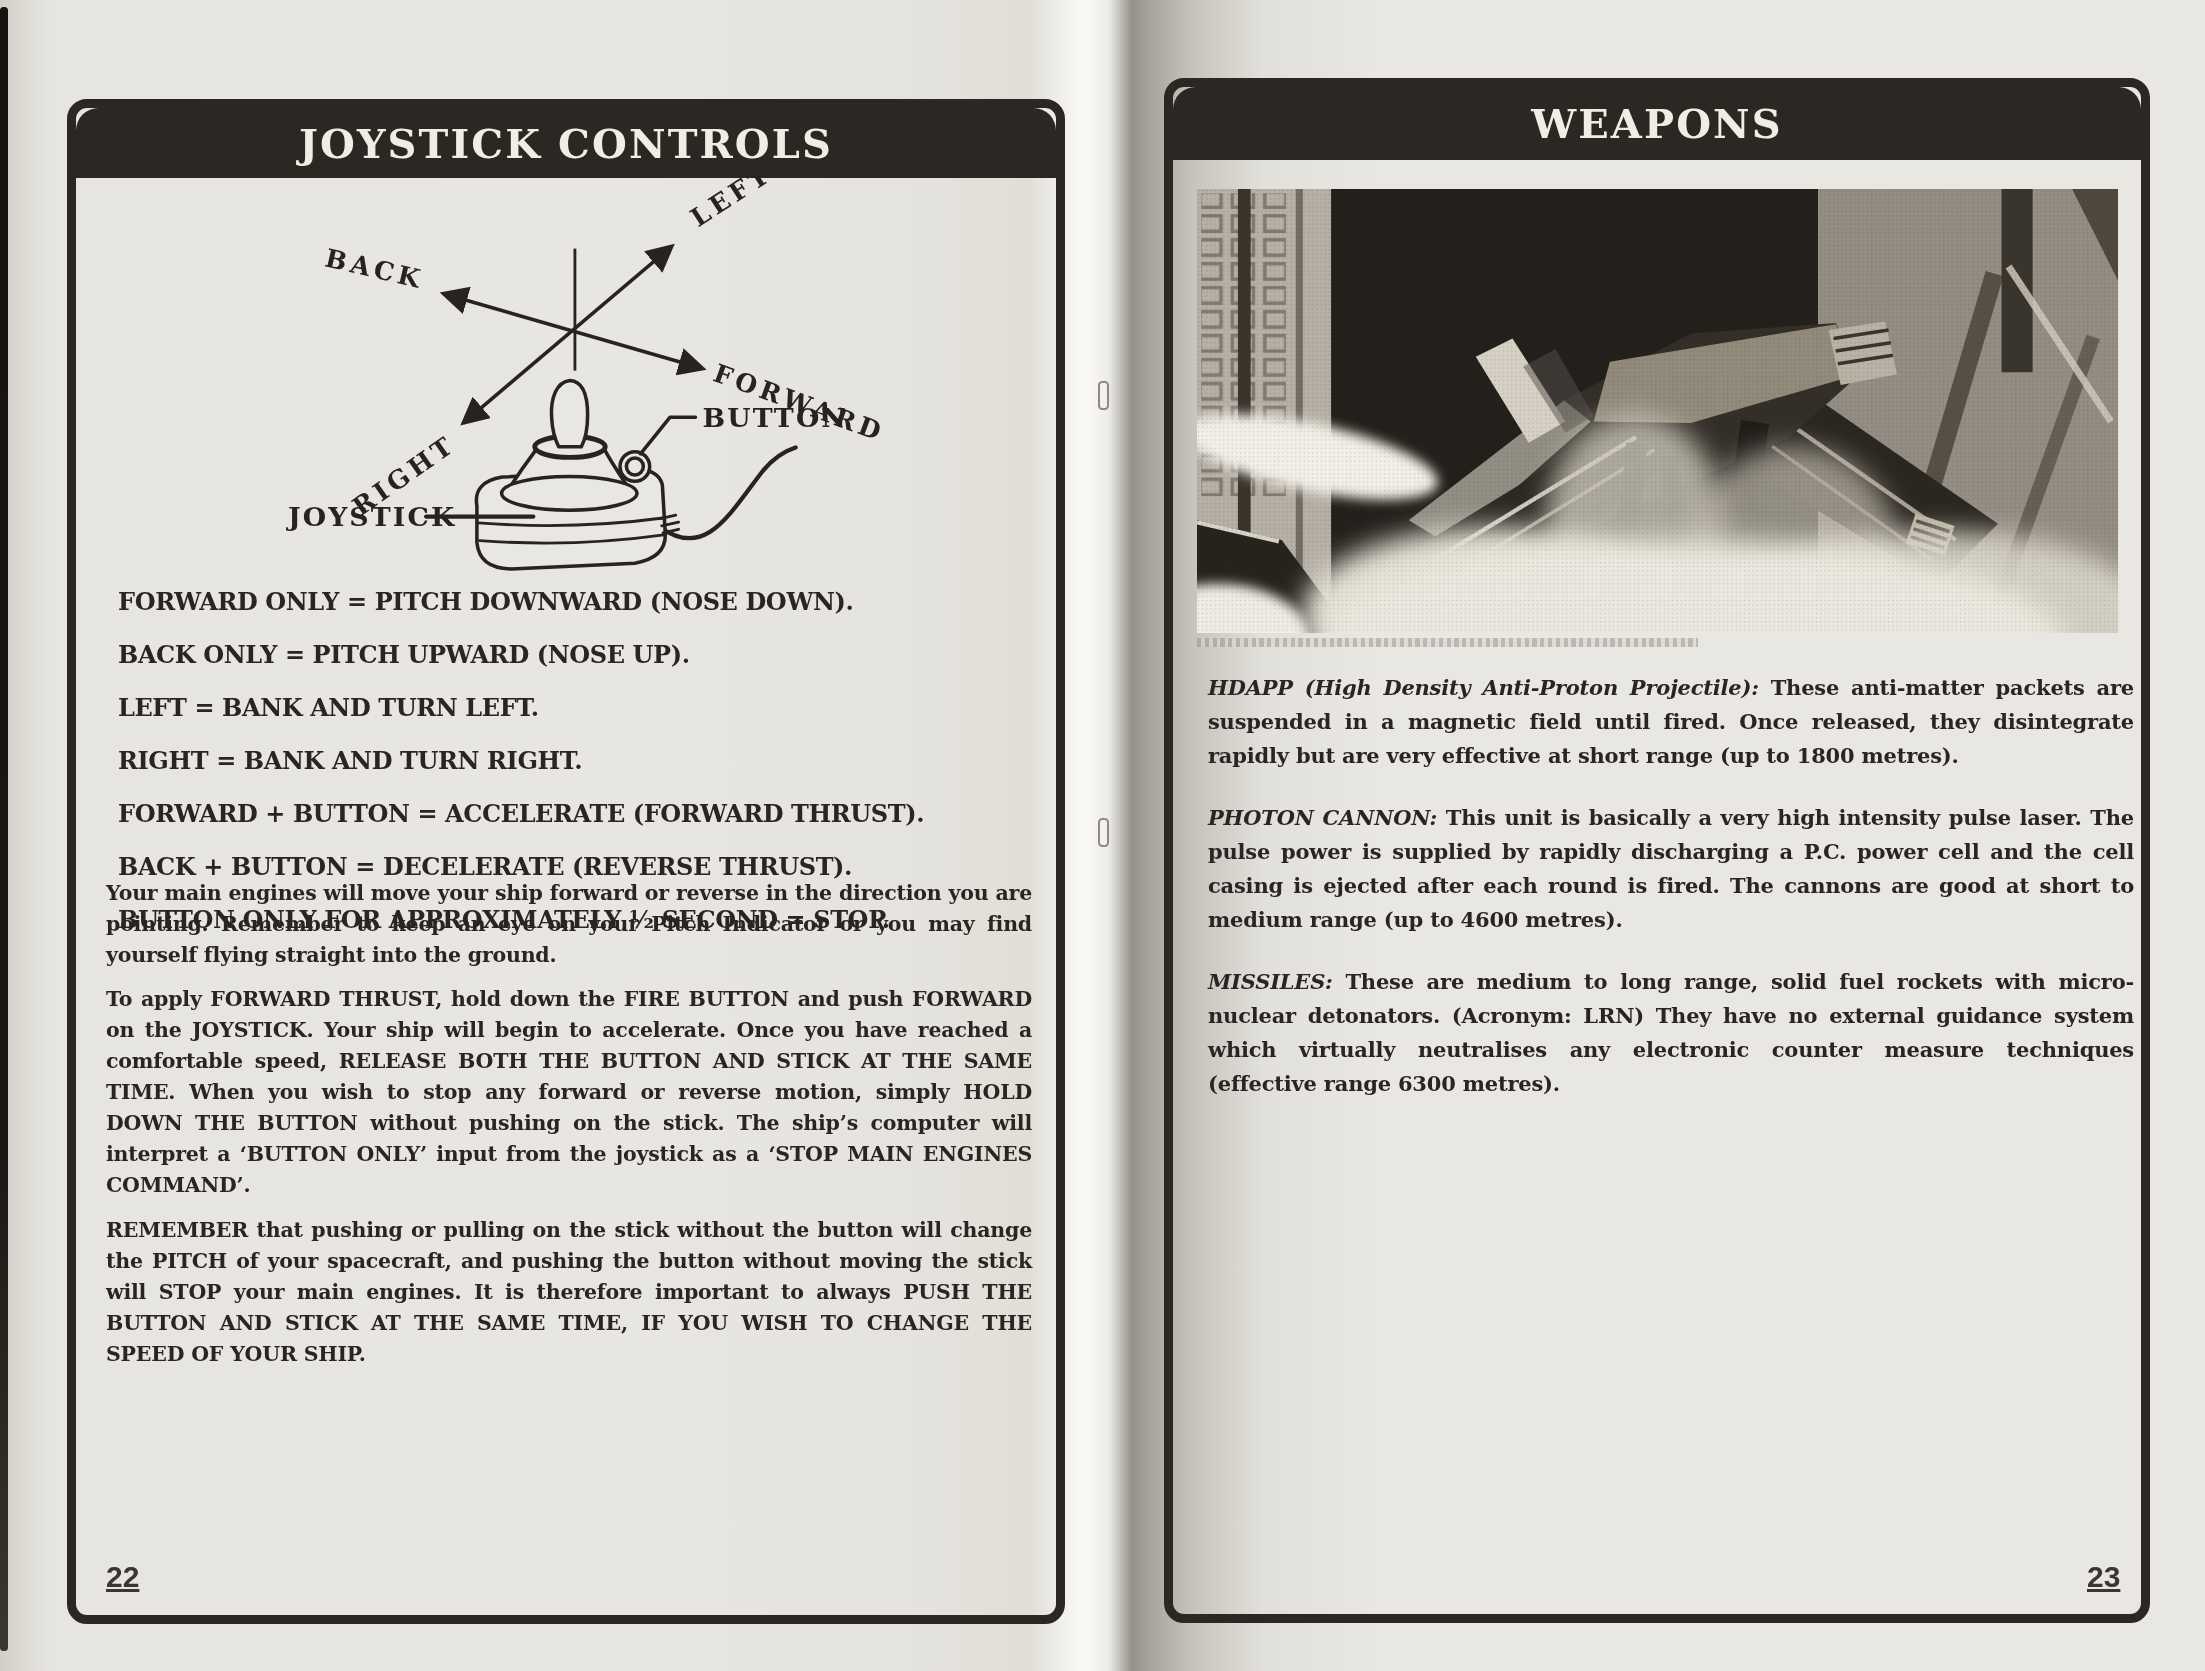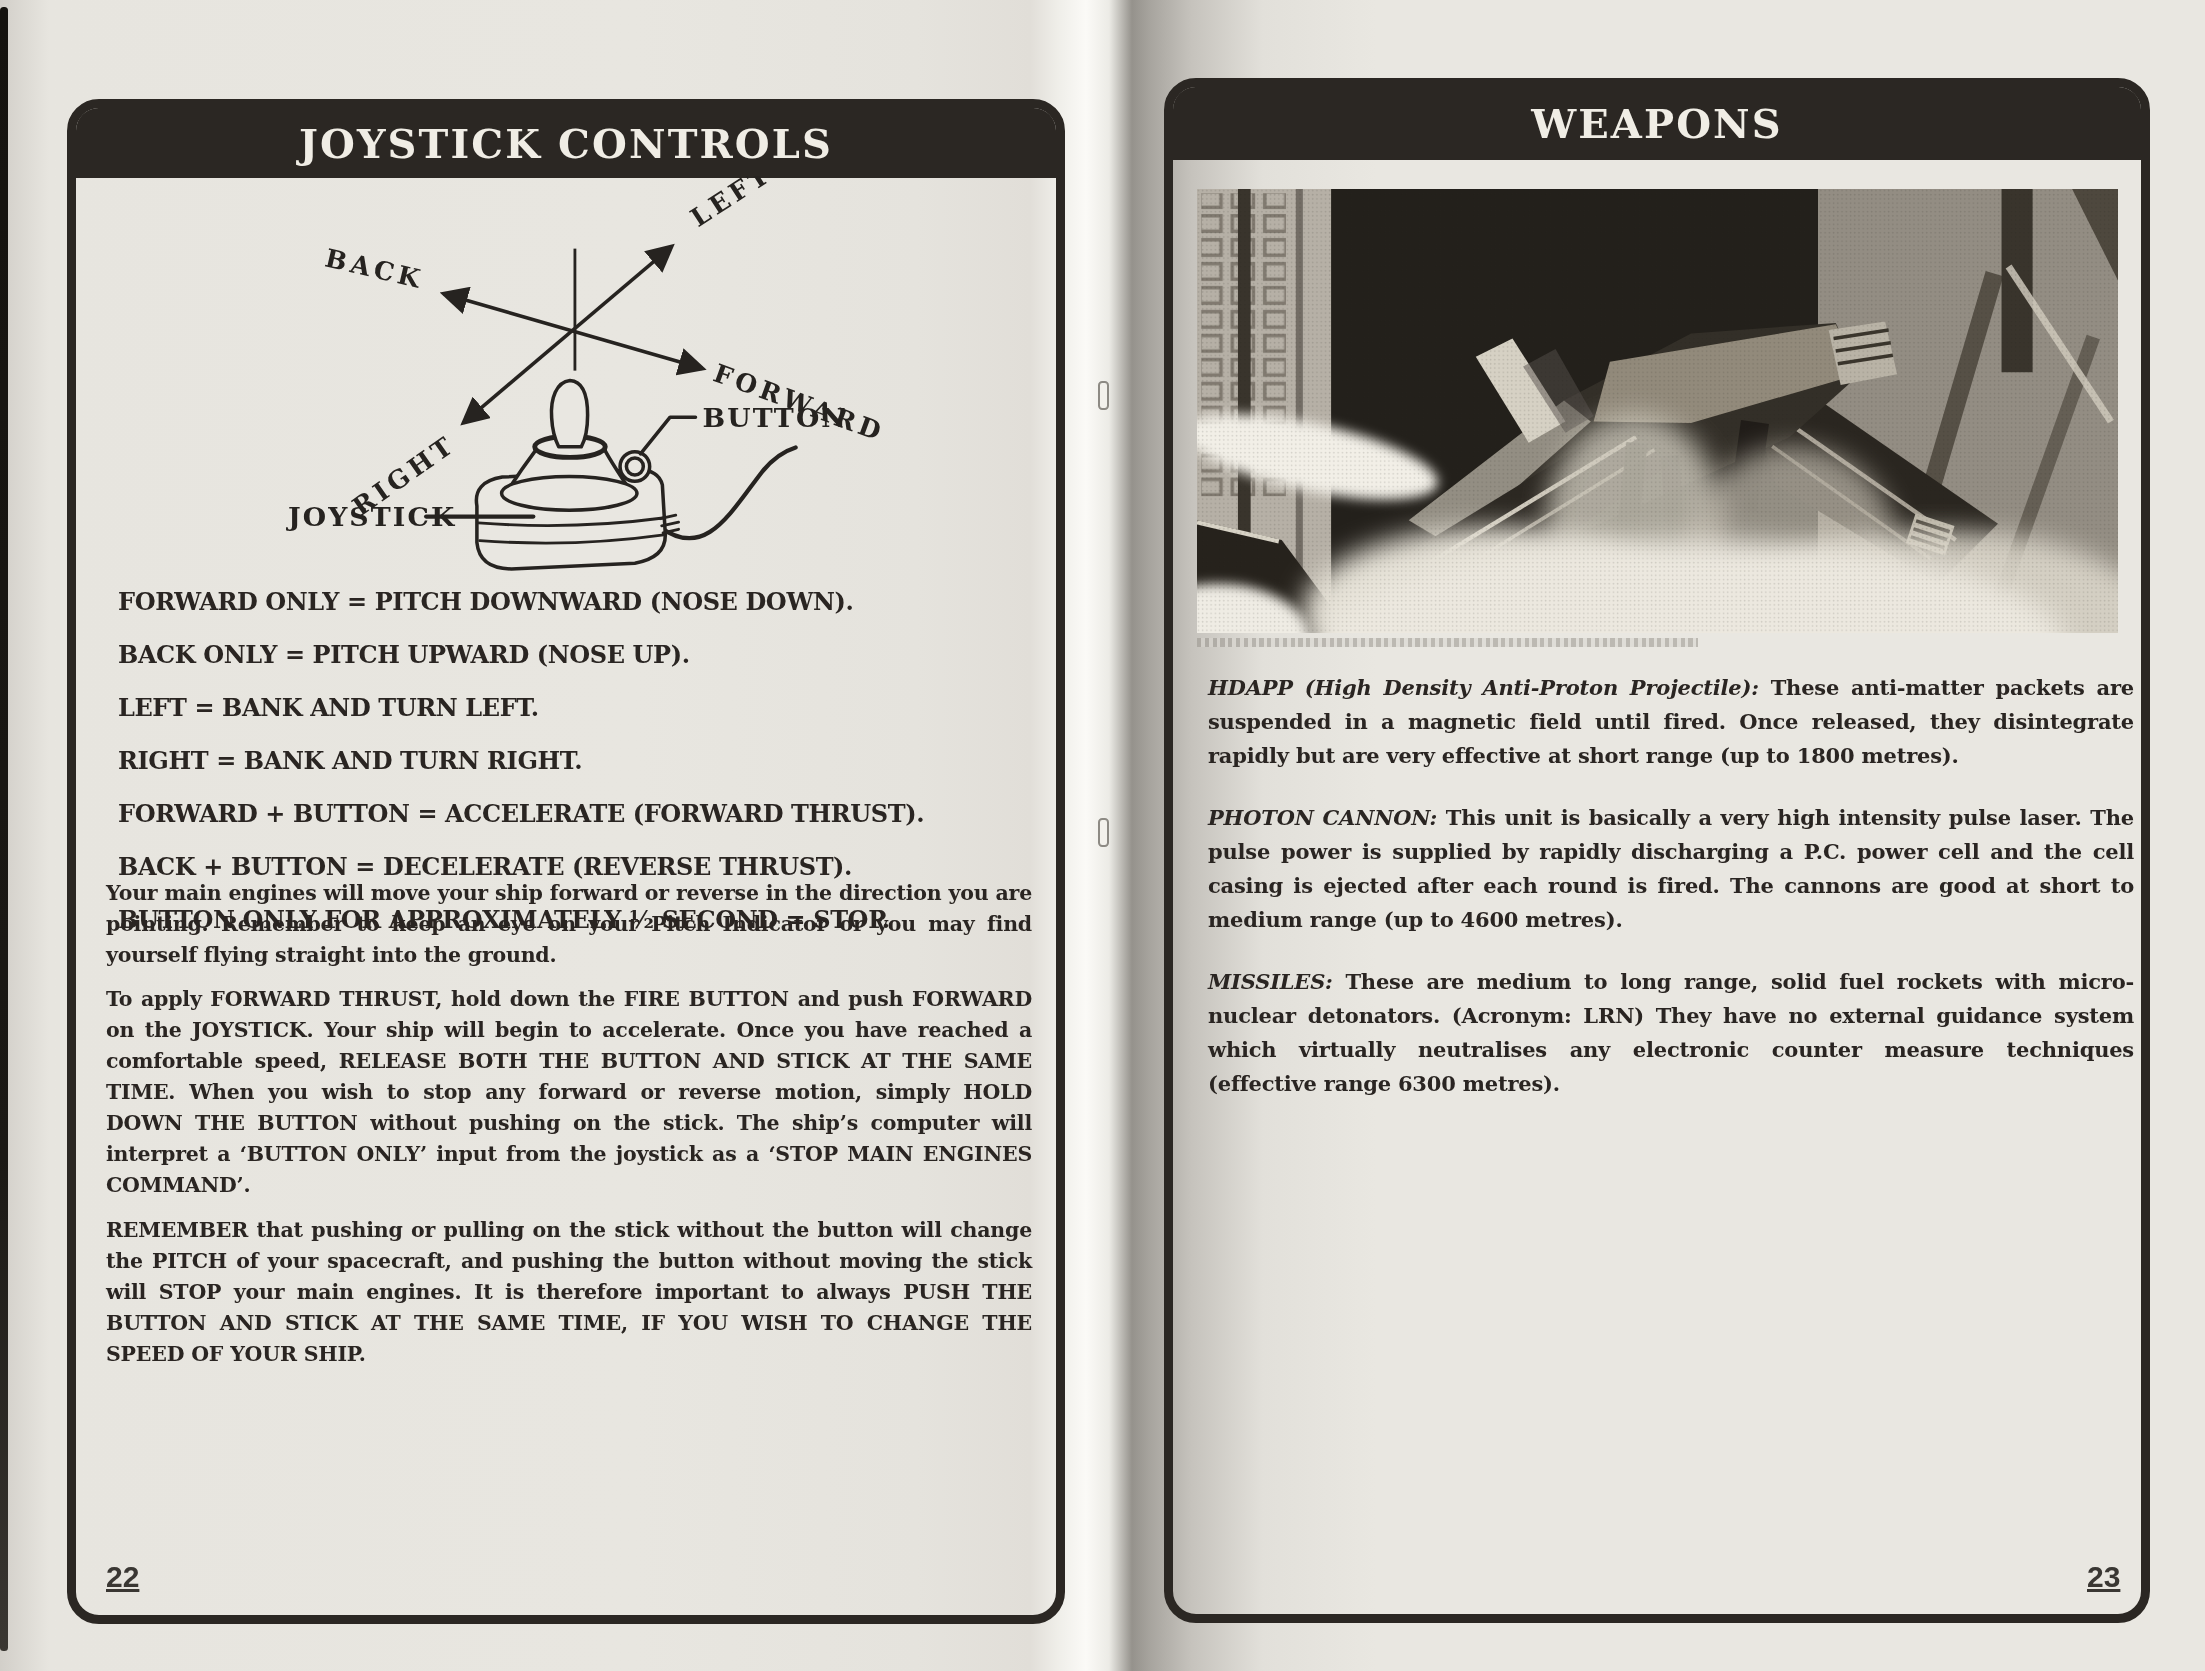--- a/index.html
+++ b/index.html
@@ -7,21 +7,21 @@
     font-family:"DejaVu Serif",serif;color:#2a2522;
     background:linear-gradient(90deg,
       #d2cfc9 0px,#e7e5df 49px,#e8e6e0 635px,#e5e3dd 917px,#e1ded8 1030px,
       #efeee9 1058px,#fbfaf7 1086px,#ecebe6 1109px,#95928c 1132px,#a8a59f 1151px,
       #c6c3bd 1192px,#e2e0da 1263px,#e9e7e1 1376px,#e9e7e1 100%);}
   .edge-strip{position:absolute;left:0;top:7px;width:7.8px;height:1644px;
     background:linear-gradient(180deg,#15130f 0%,#1b1915 70%,#3a3732 100%);
     border-radius:3.5px;}
   .stitch{position:absolute;width:7px;height:25.4px;background:#f3f1ec;
     border:2.1px solid #8d8a84;border-radius:4.2px;}
-  .page-frame{position:absolute;box-sizing:border-box;border:9.2px solid #2b2723;border-radius:32px;}
+  .page-frame{position:absolute;box-sizing:border-box;border:9.2px solid #2b2723;border-radius:20px;}
   #left-frame{left:67px;top:99px;width:998px;height:1525px;}
   #right-frame{left:1164px;top:78px;width:986px;height:1545px;}
   .band{position:absolute;top:0;left:0;right:0;background:#2b2723;
     border-radius:22.6px 22.6px 0 0;display:flex;align-items:center;justify-content:center;}
   #left-frame .band{height:70px;}
   #right-frame .band{height:73px;}
   .band h1{margin:0;font-size:40px;font-weight:bold;color:#f0ede5;letter-spacing:2.1px;}
   .pagenum{position:absolute;font-family:"Liberation Sans",sans-serif;font-weight:700;
     font-size:30px;color:#3a3733;text-decoration:underline;}
   #pn-left{left:106px;top:1560px;}

